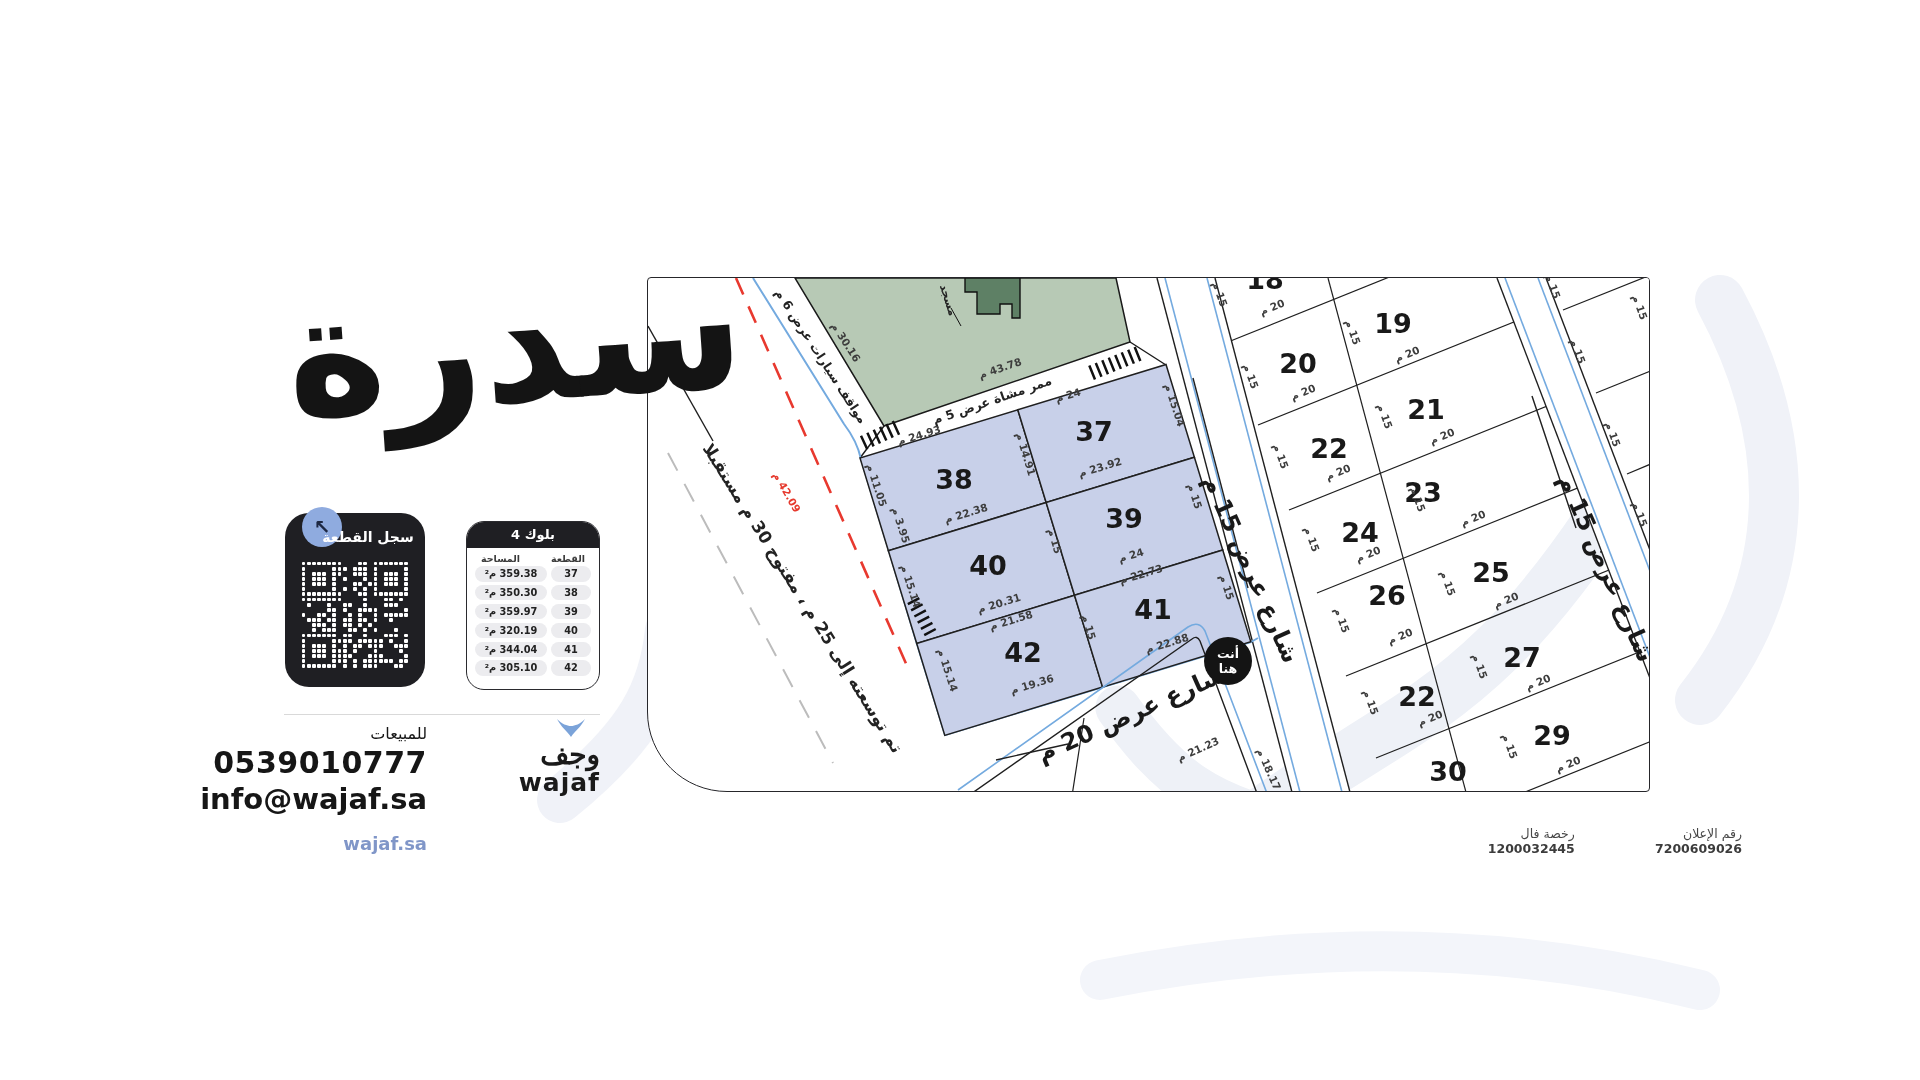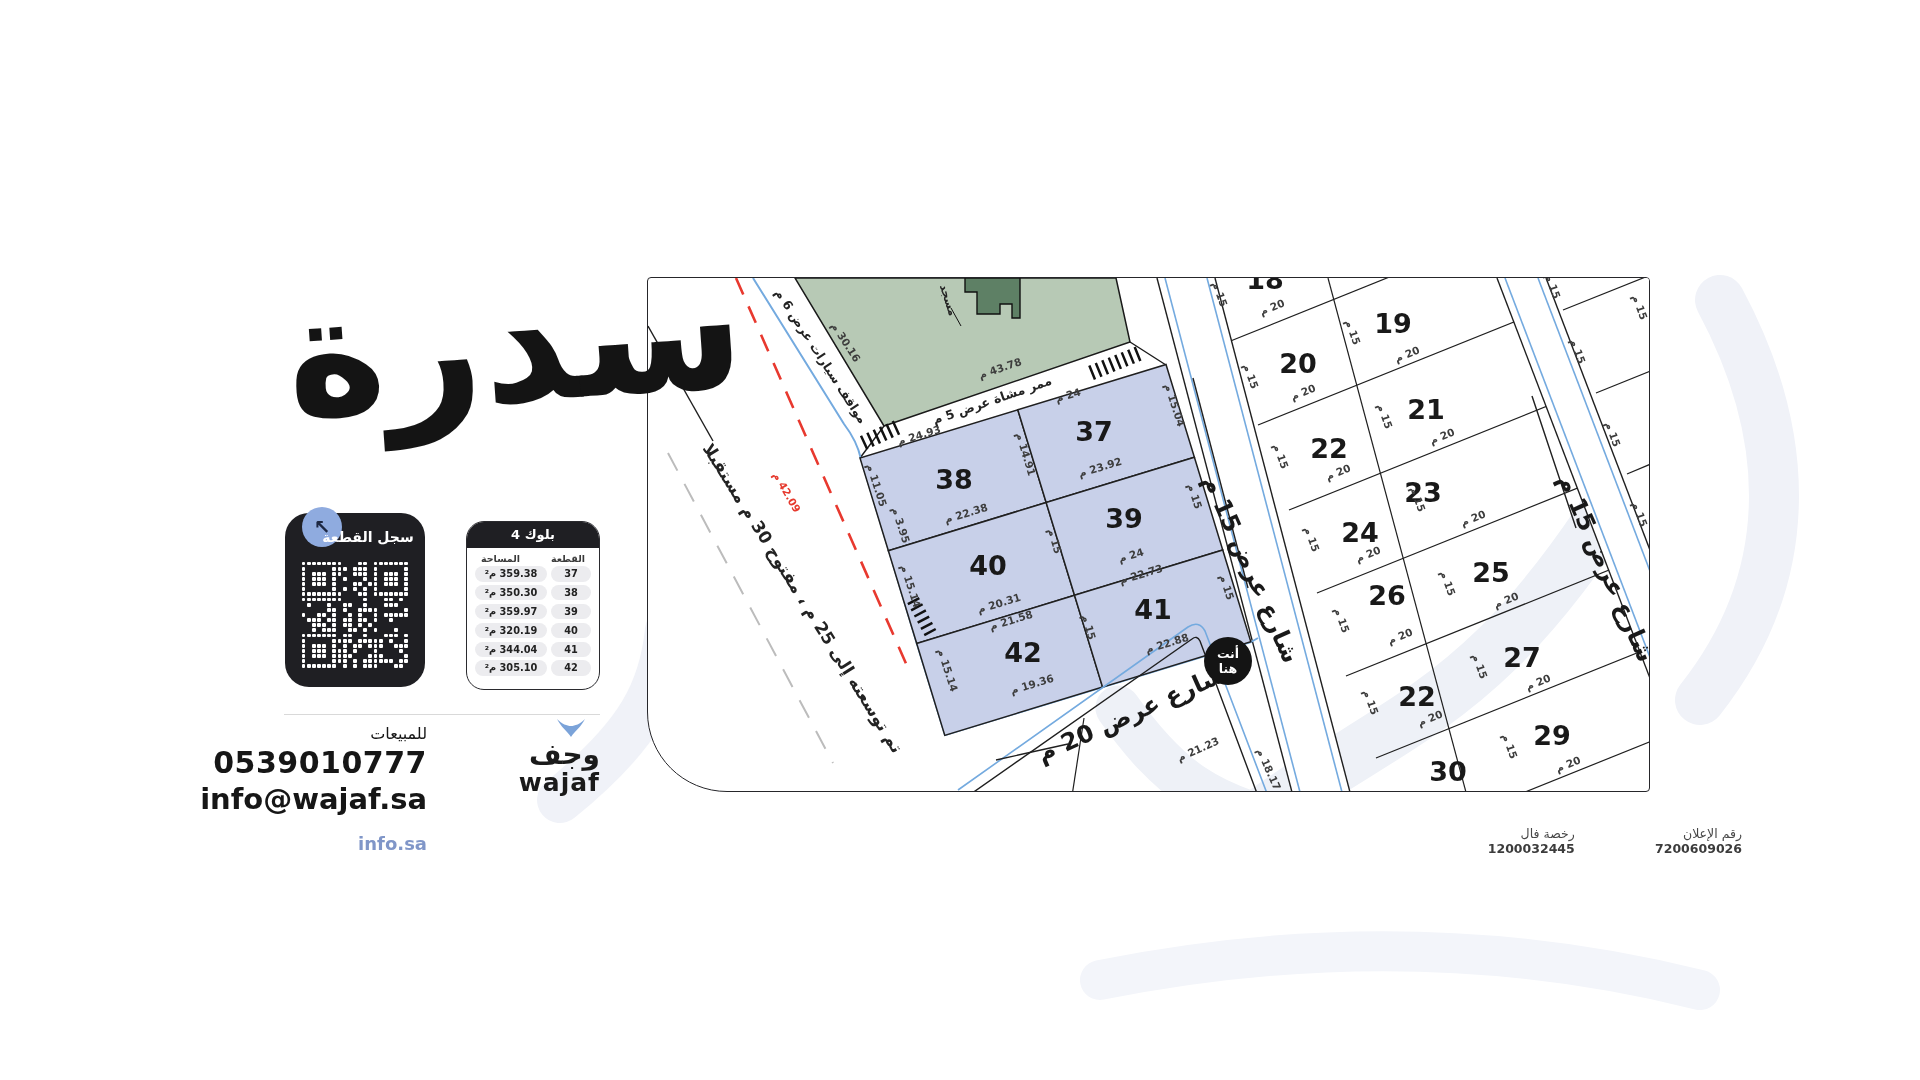--- a/index.html
+++ b/index.html
@@ -42,21 +42,21 @@
   
   .contact{position:absolute;left:180px;top:724px;width:247px;text-align:right;z-index:3;color:#161616;}
   .c-label{font-size:16px;margin-bottom:2px;}
   .c-phone{font-size:30px;font-weight:800;letter-spacing:.5px;line-height:36px;}
   .c-email{font-size:29px;font-weight:800;line-height:36px;}
   .c-site{font-size:18px;font-weight:bold;color:#8096c8;margin-top:16px;}
 
   
   .wlogo{position:absolute;left:498px;top:718px;width:102px;text-align:right;z-index:3;}
   .bird{display:block;margin:0 14px 2px auto;}
-  .w-ar{font-size:28px;font-weight:800;color:#1a1a1a;line-height:30px;}
+  .w-ar{font-size:28px;font-weight:800;color:#1a1a1a;line-height:30px;font-family:Liberation Serif, serif;}
   .w-en{font-size:25px;font-weight:600;color:#1a1a1a;line-height:26px;letter-spacing:1px;}
 
   
   .map{position:absolute;left:647px;top:277px;width:1003px;height:515px;background:#fff;
        border:1.5px solid #26262a;border-radius:4px 4px 4px 80px;overflow:hidden;z-index:2;}
   .map svg{position:absolute;left:0;top:0;}
   .map-labels{position:absolute;left:0;top:0;width:100%;height:100%;}
   .mlabel{position:absolute;white-space:nowrap;color:#3d3d3d;}
   .mlabel.dim{font-size:10.5px;font-weight:bold;}
   .mlabel.red{color:#e63a2e;}
@@ -376,21 +376,21 @@
         </div>
       </div>
   </div>
 
   <div class="divider"></div>
 
   <div class="contact">
     <div class="c-label" dir="rtl">للمبيعات</div>
     <div class="c-phone">0539010777</div>
     <div class="c-email">info@wajaf.sa</div>
-    <div class="c-site">info.sa</div>
+    <div class="c-site">wajaf.sa</div>
   </div>
 
   <div class="wlogo">
     <svg class="bird" width="30" height="20" viewBox="0 0 30 20">
       <path d="M15,19 C11,13 5,9 1,1 C6,6 11,8 15,8 C19,8 24,6 29,1 C25,9 19,13 15,19 Z" fill="#7ba3d9"></path>
     </svg>
     <div class="w-ar">وجف</div>
     <div class="w-en">wajaf</div>
   </div>
 

